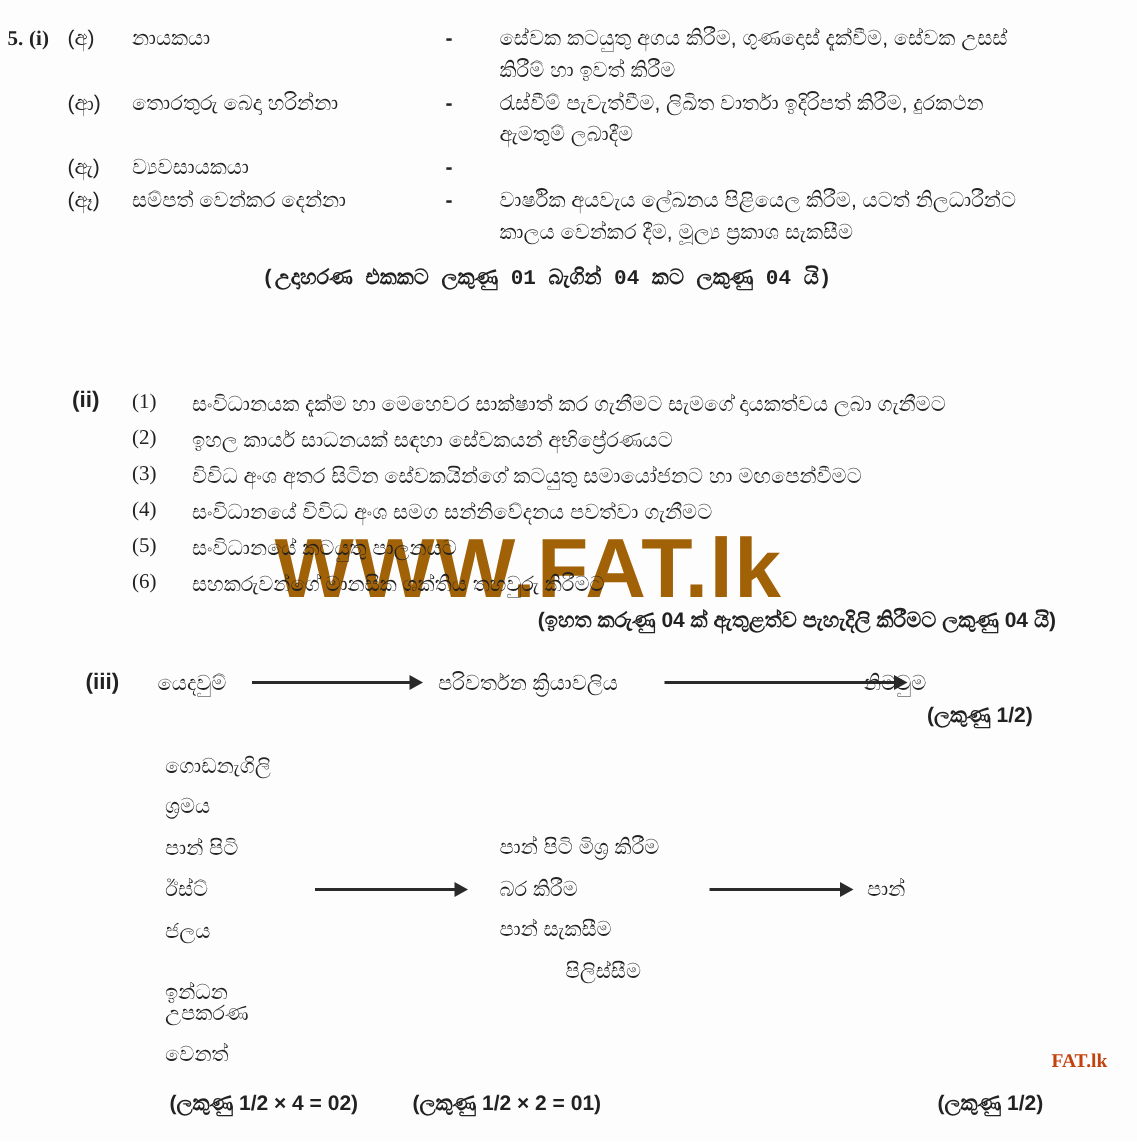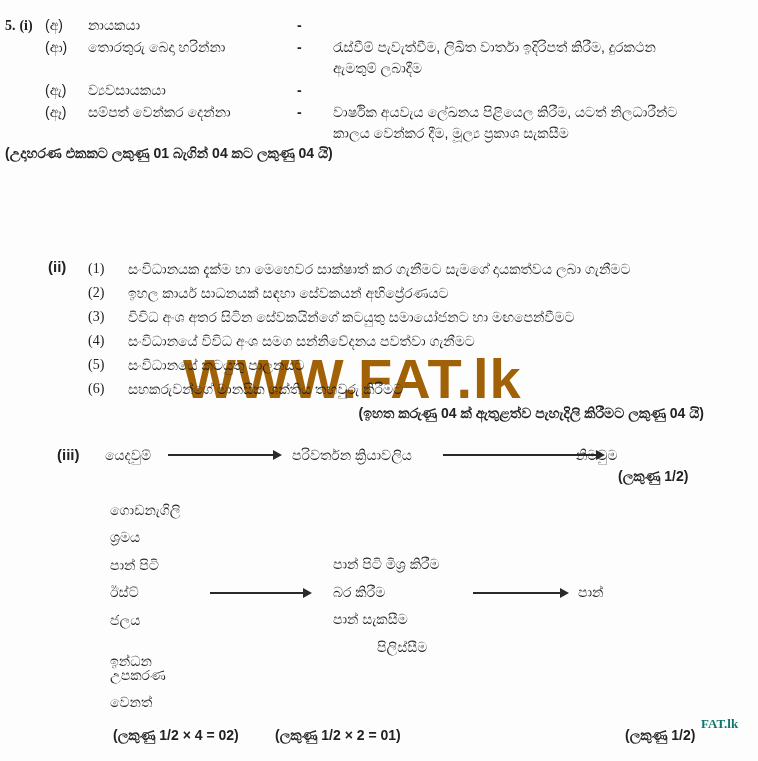--- a/index.html
+++ b/index.html
@@ -15,35 +15,35 @@
   .serif { font-family:"Liberation Serif","DejaVu Serif",serif; }
 
   
   .watermark-center {
     position:absolute; left:183px; top:346px;
     font-size:56px; font-weight:bold; letter-spacing:1px;
     color:#a16207; z-index:0; white-space:nowrap;
     font-family:"Liberation Sans",sans-serif;
   }
   .watermark-corner {
-    position:absolute; left:701px; top:716px;
-    font-size:13px; font-weight:bold; color:#0f766e;
+    position:absolute; left:701px; top:699px;
+    font-size:13px; font-weight:bold; color:#c2410c;
     font-family:"Liberation Serif",serif; z-index:2;
   }
 
   
   .sec-i { position:absolute; left:5px; top:15px; width:733px; z-index:1; }
   .i-row { display:flex; line-height:21px; margin-bottom:1px; }
   .i-q      { width:40px; flex:none; font-weight:bold; }
   .i-letter { width:43px; flex:none; }
   .i-role   { width:209px; flex:none; }
   .i-dash   { width:36px; flex:none; font-weight:bold; }
   .i-desc   { width:365px; flex:none; }
   .marks-note { font-weight:bold; }
-  .i-marks { text-align:left; padding-right:14px; margin-top:1px; }
+  .i-marks { text-align:center; padding-right:14px; margin-top:13px;font-family:Liberation Mono, monospace; }
 
   
   .sec-ii { position:absolute; left:0; top:257px; width:758px; z-index:1; }
   .ii-part { position:absolute; left:48px; top:1px; font-weight:bold; font-size:15px; }
   .ii-list { margin-left:88px; width:625px; }
   .ii-row { display:flex; line-height:24px; }
   .ii-num { width:40px; flex:none; }
   .ii-text { flex:1; white-space:nowrap; overflow:hidden; }
   .ii-marks { text-align:right; padding-right:54px; margin-top:4px; }
 
@@ -69,20 +69,21 @@
 
   <div class="watermark-center">WWW.FAT.lk</div>
 
   <div class="sec-i">
 
     <div class="i-row">
       <span class="i-q"><span class="serif">5.</span> <span class="serif">(i)</span></span>
       <span class="i-letter">(අ)</span>
       <span class="i-role">නායකයා</span>
       <span class="i-dash">-</span>
+      <span class="i-desc">සේවක කටයුතු අගය කිරීම, ගුණදොස් දැක්වීම, සේවක උසස් කිරීම් හා ඉවත් කිරීම</span>
     </div>
 
     <div class="i-row">
       <span class="i-q"></span>
       <span class="i-letter">(ආ)</span>
       <span class="i-role">තොරතුරු බෙදා හරින්නා</span>
       <span class="i-dash">-</span>
       <span class="i-desc">රැස්වීම් පැවැත්වීම, ලිඛිත වාර්තා ඉදිරිපත් කිරීම, දුරකථන ඇමතුම් ලබාදීම</span>
     </div>
 

